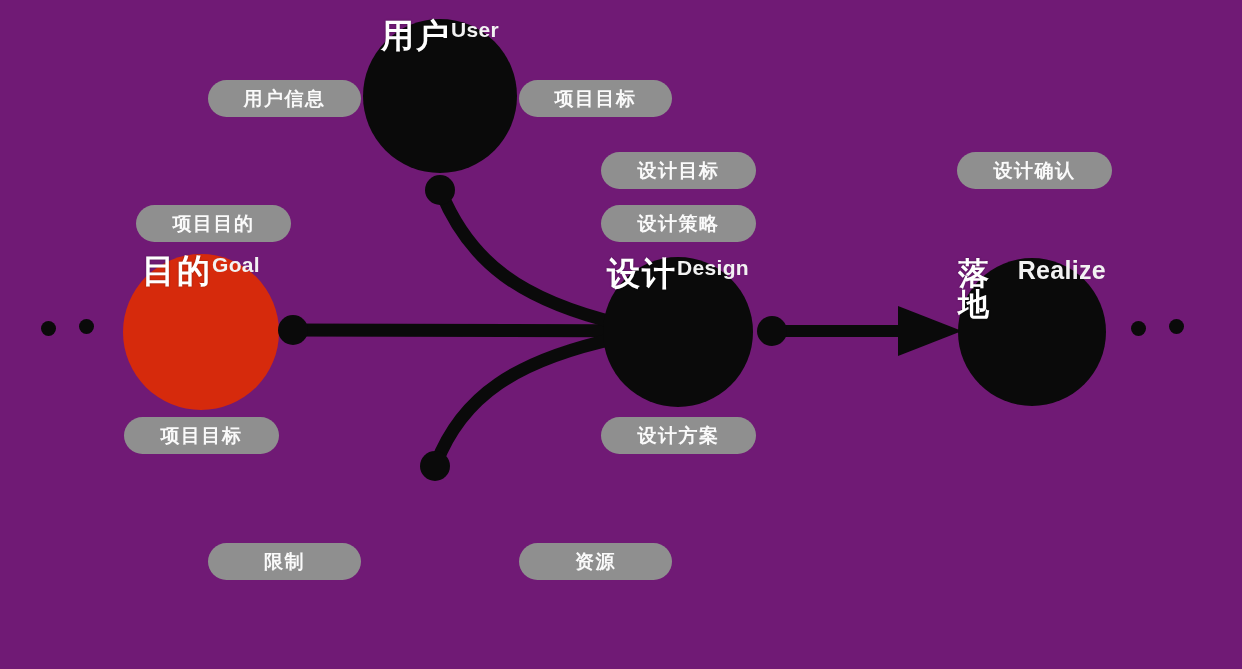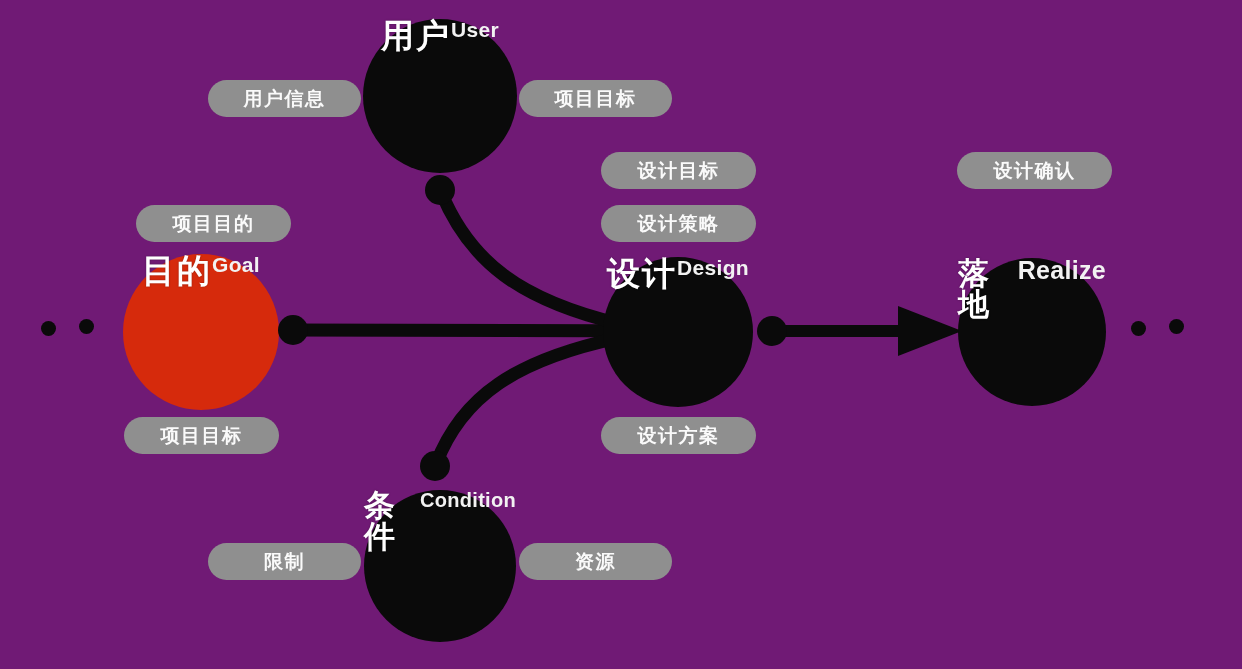--- a/index.html
+++ b/index.html
@@ -187,18 +187,14 @@
   <div class="node dark sz-design" style="left:603px; top:257px;">
     <span class="node-cn">设计</span>
     <span class="node-en">Design</span>
   </div>
 
   <div class="node dark sz-real" style="left:958px; top:258px;">
     <span class="node-cn">落地</span>
     <span class="node-en">Realize</span>
   </div>
 
-  <div class="node dark sz-cond" style="left:364px; top:490px;">
-    <span class="node-cn">条件</span>
-    <span class="node-en">Condition</span>
-  </div>
 
 </div>
 
 </body></html>

